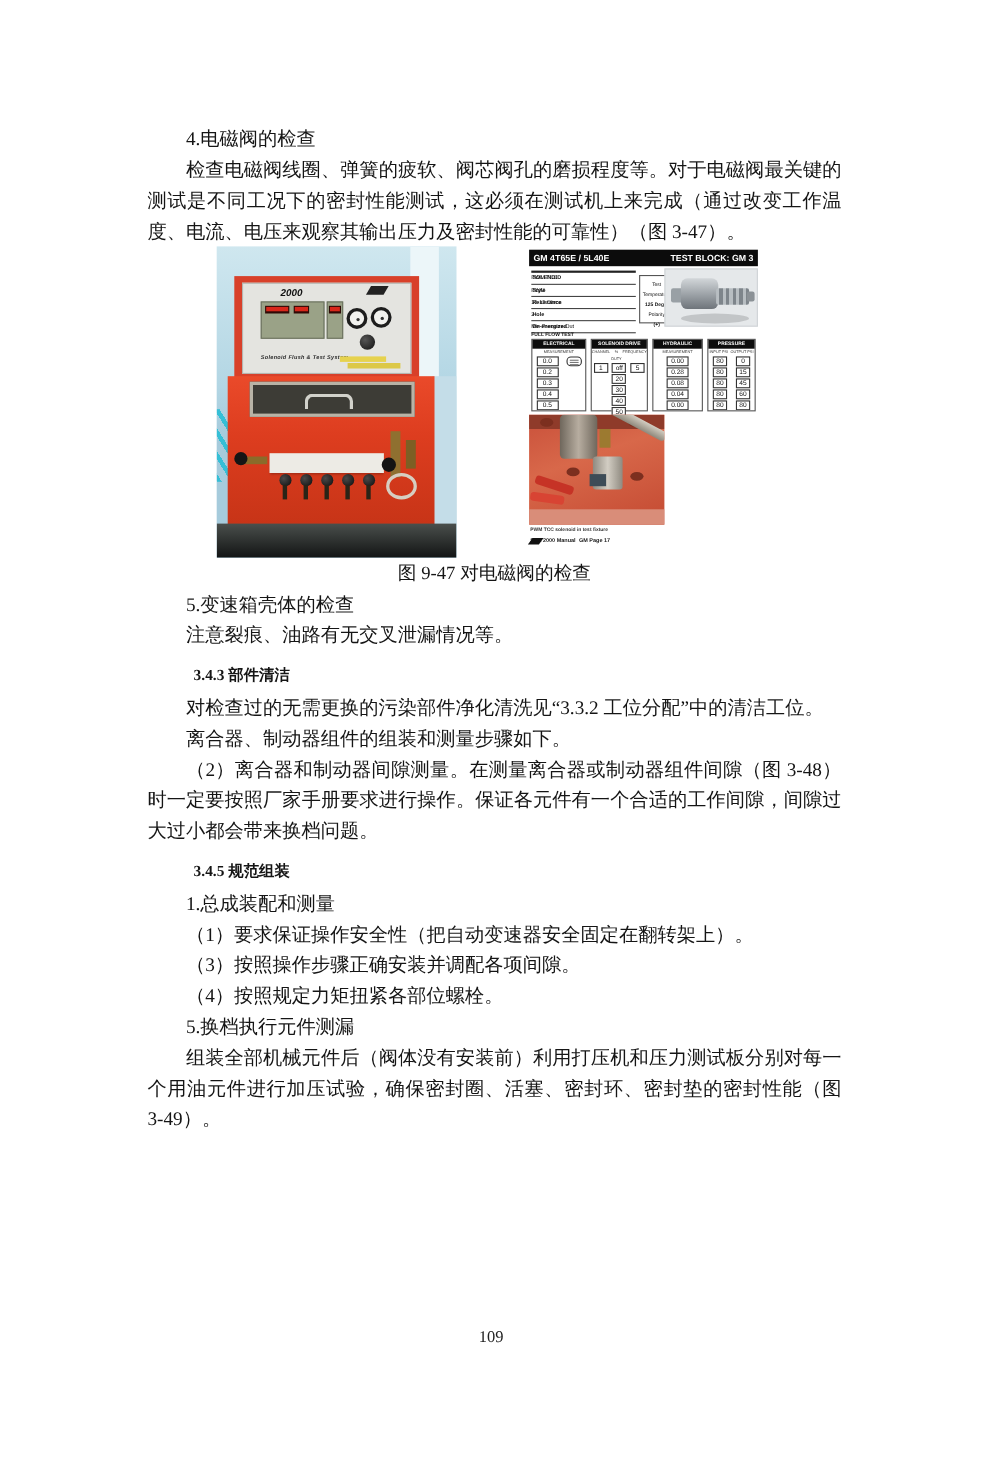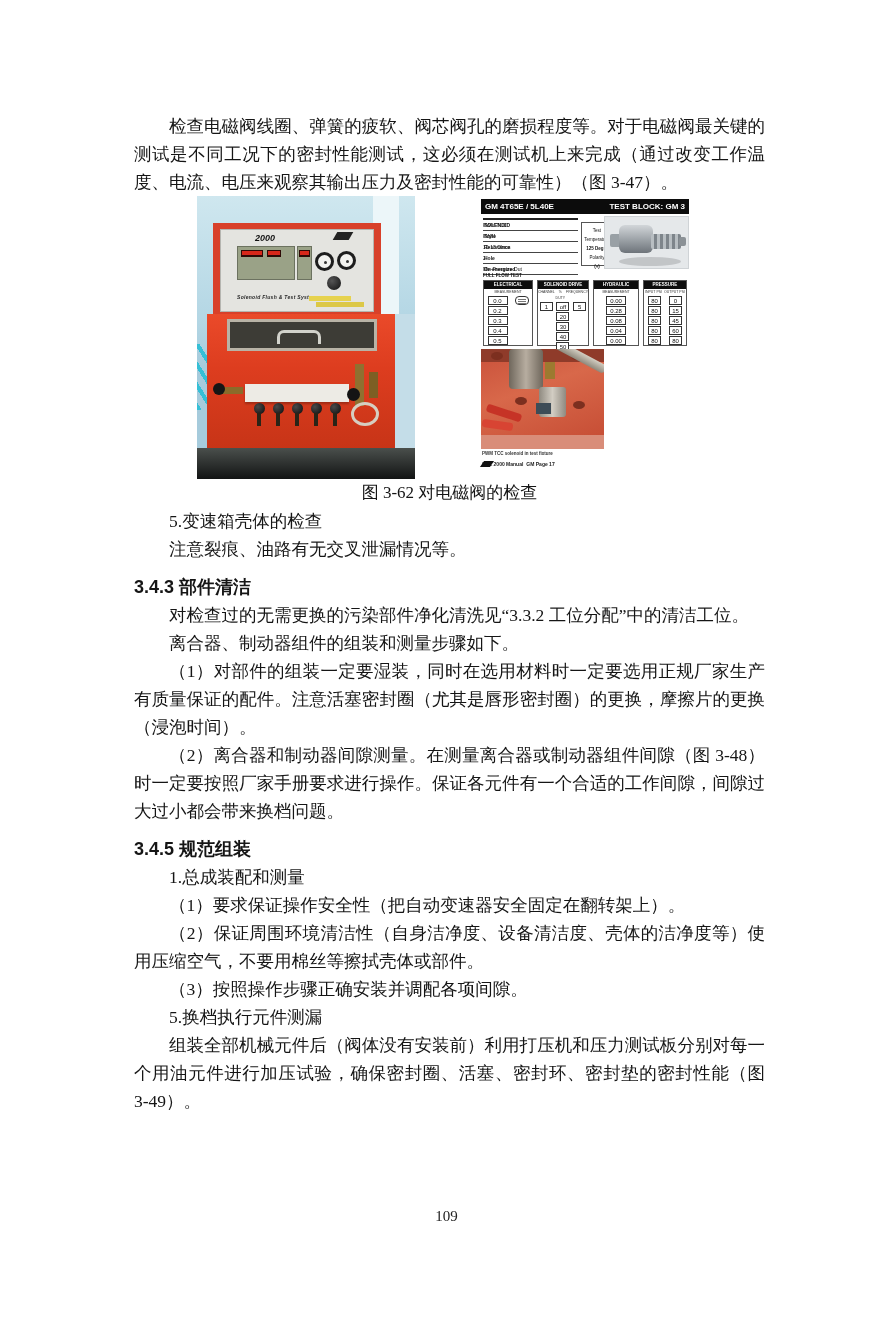--- a/index.html
+++ b/index.html
@@ -4,22 +4,22 @@
 <style>
   * { margin:0; padding:0; box-sizing:border-box; }
   html,body { background:#ffffff; }
   .page {
     position:relative; width:893px; height:1334px; background:#ffffff;
     font-family:"Liberation Serif","DejaVu Serif",serif; color:#151515;
     overflow:hidden;
   }
   .content { position:absolute; left:134px; top:112px; width:631px; }
   .p { font-size:17.5px; line-height:28px; text-align:justify; text-indent:2em; }
-  .hd { font-size:18px; line-height:28px; font-weight:bold; margin-top:10px;
-        font-family:Liberation Sans, sans-serif; }
+  .hd { font-size:14px; line-height:28px; font-weight:bold; margin-top:10px;
+        font-family:Liberation Serif, serif;margin-left:42px; }
   .caption { font-size:17px; line-height:28px; text-align:center; text-indent:0; }
   .pageno { position:absolute; left:0; right:0; top:1208px; text-align:center;
             font-size:15px; color:#222; }
 
   
   .figrow { display:flex; margin-left:63px; gap:66px; height:283px; }
 
   
   .machine { position:relative; width:218px; height:283px; overflow:hidden;
              background:linear-gradient(180deg,#cfe7ef 0%,#b3d6e4 45%,#a6cbdc 60%); }
@@ -151,20 +151,21 @@
   .s-footer span { font-size:5px; font-weight:bold; color:#222; }
   .f-logo { width:10px; height:6px; background:#111; transform:skewX(-35deg); }
   .f-line { flex:1; height:1px; background:#888; }
 </style>
 </head>
 <body>
 
 <div class="page">
   <div class="content">
 
+    <div class="p">4.电磁阀的检查</div>
     <div class="p">检查电磁阀线圈、弹簧的疲软、阀芯阀孔的磨损程度等。对于电磁阀最关键的测试是不同工况下的密封性能测试，这必须在测试机上来完成（通过改变工作温度、电流、电压来观察其输出压力及密封性能的可靠性）（图 3-47）。</div>
 
     <div class="figrow">
 
       <div class="machine">
         <div class="m-window"></div>
         <div class="m-wall-r"></div>
         <div class="m-stripes"></div>
         <div class="m-paneltop"></div>
         <div class="m-panel"></div>
@@ -367,35 +368,34 @@
         <div class="s-pcap">PWM TCC solenoid in test fixture</div>
         <div class="s-footer">
           <div class="f-logo"></div>
           <span>SOL 2000 Manual</span>
           <div class="f-line"></div>
           <span>GM Page 17</span>
         </div>
       </div>
     </div>
 
-    <div class="caption">图 3-62  对电磁阀的检查</div>
+    <div class="caption">图 9-47  对电磁阀的检查</div>
 
     <div class="p">5.变速箱壳体的检查</div>
     <div class="p">注意裂痕、油路有无交叉泄漏情况等。</div>
 
     <div class="hd">3.4.3 部件清洁</div>
     <div class="p">对检查过的无需更换的污染部件净化清洗见“3.3.2  工位分配”中的清洁工位。</div>
 
     <div class="p">离合器、制动器组件的组装和测量步骤如下。</div>
-    <div class="p">（1）对部件的组装一定要湿装，同时在选用材料时一定要选用正规厂家生产有质量保证的配件。注意活塞密封圈（尤其是唇形密封圈）的更换，摩擦片的更换（浸泡时间）。</div>
     <div class="p">（2）离合器和制动器间隙测量。在测量离合器或制动器组件间隙（图 3-48）时一定要按照厂家手册要求进行操作。保证各元件有一个合适的工作间隙，间隙过大过小都会带来换档问题。</div>
 
     <div class="hd">3.4.5  规范组装</div>
     <div class="p">1.总成装配和测量</div>
     <div class="p">（1）要求保证操作安全性（把自动变速器安全固定在翻转架上）。</div>
-    <div class="p">（2）保证周围环境清洁性（自身洁净度、设备清洁度、壳体的洁净度等）使用压缩空气，不要用棉丝等擦拭壳体或部件。</div>
     <div class="p">（3）按照操作步骤正确安装并调配各项间隙。</div>
+    <div class="p">（4）按照规定力矩扭紧各部位螺栓。</div>
     <div class="p">5.换档执行元件测漏</div>
     <div class="p">组装全部机械元件后（阀体没有安装前）利用打压机和压力测试板分别对每一个用油元件进行加压试验，确保密封圈、活塞、密封环、密封垫的密封性能（图 3-49）。</div>
   </div>
 
   <div class="pageno">109</div>
 </div>
 
 </body></html>

